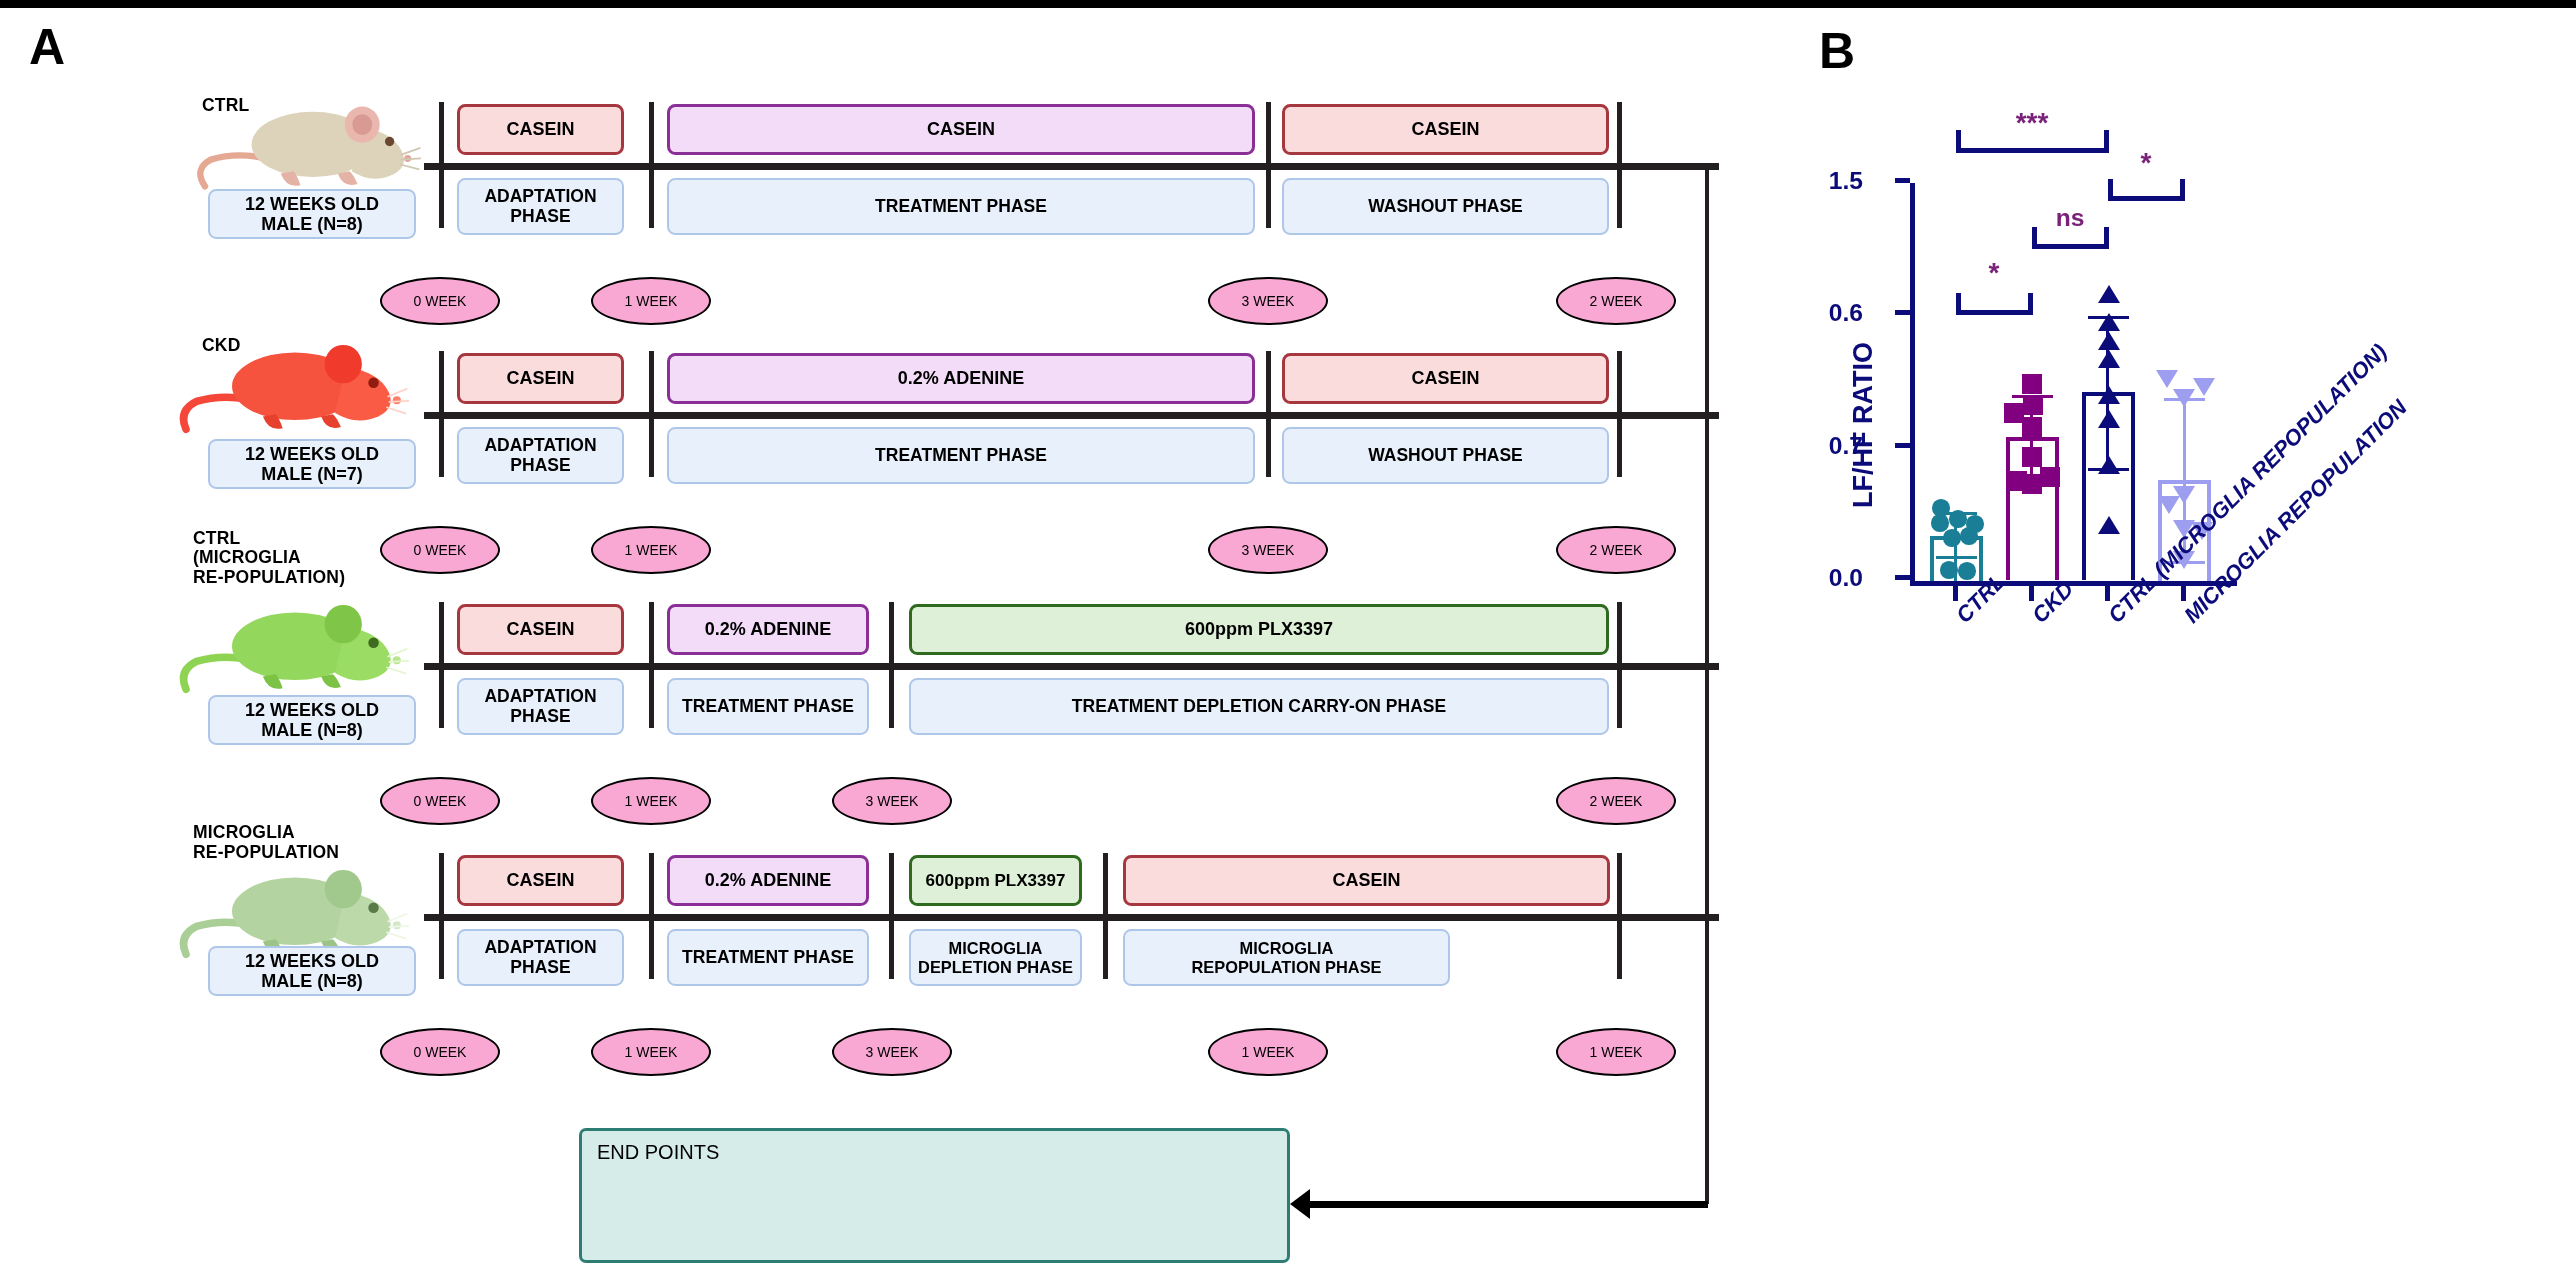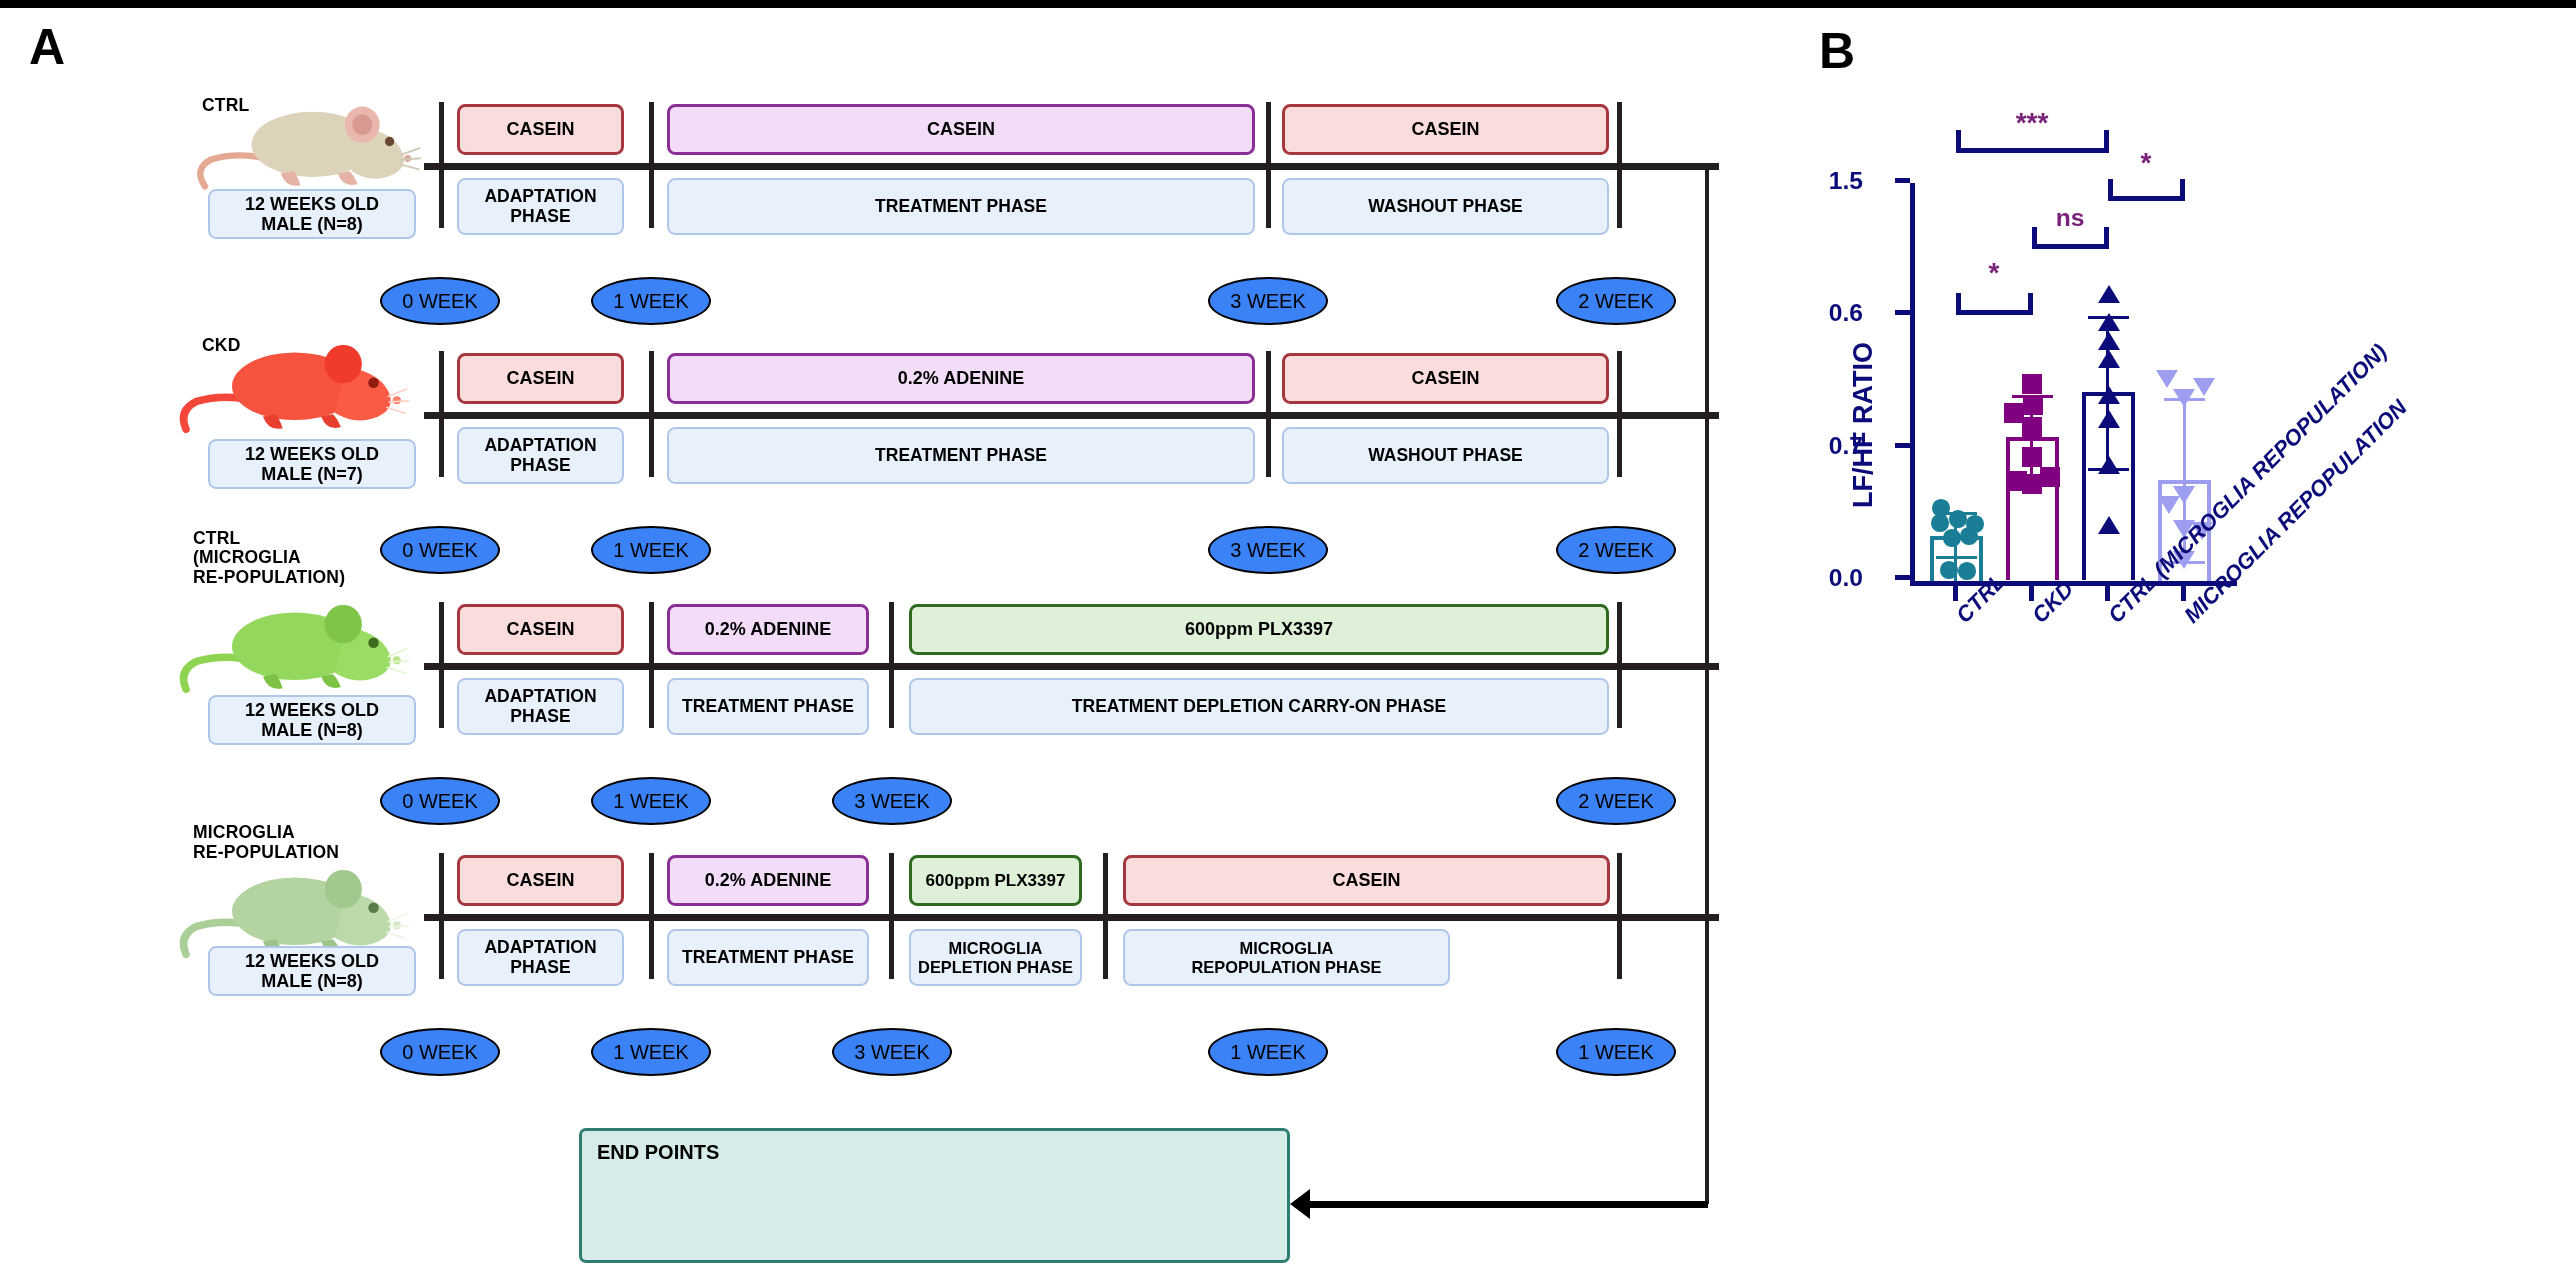--- a/index.html
+++ b/index.html
@@ -34,27 +34,27 @@
   .bx-info{background:#e8f0fb;border:2.9px solid #aec6e8;font-size:18px;}
 
   
   .hbar{position:absolute;background:#231f20;height:7px;}
   .vtick{position:absolute;background:#231f20;width:4.7px;}
   .rail{position:absolute;background:#231f20;width:4.1px;}
   .railh{position:absolute;background:#231f20;height:3.5px;}
 
   
   .wk{position:absolute;box-sizing:border-box;border:2.9px solid #000;border-radius:50%;
-      background:#3b82f6;display:flex;align-items:center;justify-content:center;
-      font-size:20px;font-weight:400;color:#000;}
+      background:#f9a8d4;display:flex;align-items:center;justify-content:center;
+      font-size:14px;font-weight:400;color:#000;}
 
   
   .endpoints{position:absolute;box-sizing:border-box;background:#d5ece9;
              border:3.5px solid #2e7d72;border-radius:7px;padding:9.4px 15px;}
-  .ep-title{font-weight:bold;font-size:20px;margin-bottom:16px;}
+  .ep-title{font-weight:normal;font-size:20px;margin-bottom:16px;}
   .ep-list{margin:0;padding-left:26px;}
   .ep-list li{font-weight:bold;font-size:20px;line-height:1.33;}
 
   .arrow-line{position:absolute;background:#000;height:6.4px;}
   .arrow-head{position:absolute;width:0;height:0;
               border-top:15px solid transparent;border-bottom:15px solid transparent;
               border-right:20px solid #000;}
 
   
   .panelB{position:absolute;left:1784px;top:8.2px;width:792px;height:1260px;}

